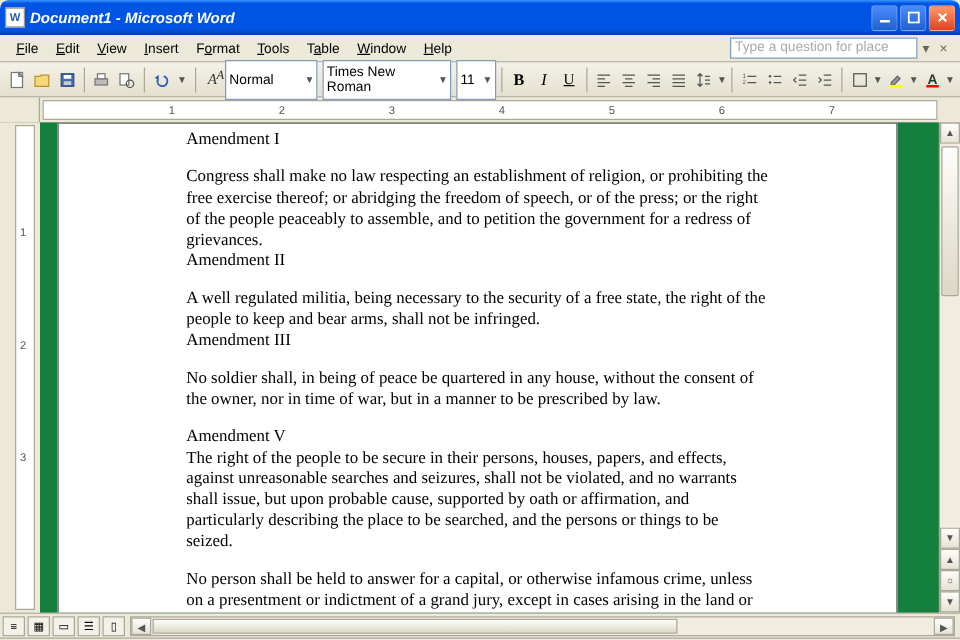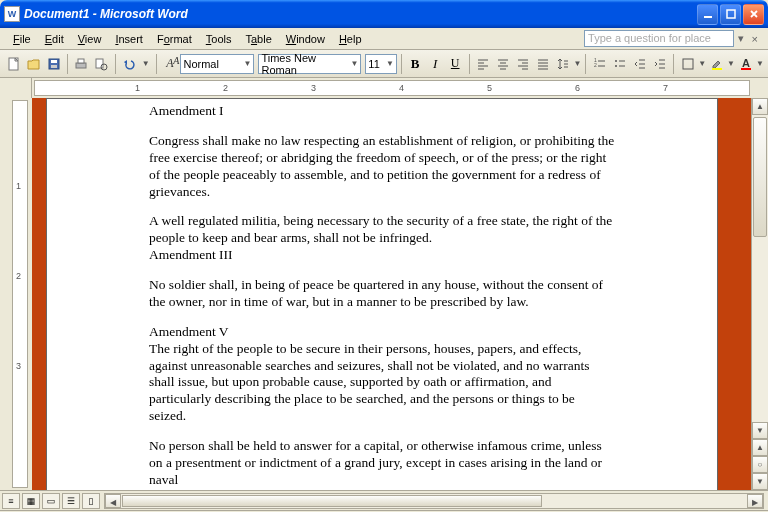--- a/index.html
+++ b/index.html
@@ -13,31 +13,31 @@
 .max { background: linear-gradient(#4a8cff,#2060d0); }
 .close { background: linear-gradient(#ff9a6a,#e04322); }
 .menubar { height: 22px; background: #ece9d8; border-bottom: 1px solid #aca899; display: flex; align-items: center; padding: 0 6px; }
 .menu-item { padding: 2px 7px; cursor: default; }
 .menu-item u { text-decoration: underline; }
 .help-box { margin-left: auto; width: 150px; height: 17px; border: 1px solid #7f9db9; background: #fff; color: #aaa; padding: 1px 3px; font-size: 11px; }
 .mb-x { padding: 0 4px; color: #666; }
 .toolbar { height: 28px; background: linear-gradient(#f4f2e8,#e4e0ce); border-bottom: 1px solid #aca899; display: flex; align-items: center; padding: 0 4px; gap: 1px; }
 .tb-btn { width: 22px; height: 22px; display: flex; align-items: center; justify-content: center; border: 1px solid transparent; font-size: 12px; }
 .tb-sep { width: 1px; height: 20px; background: #aca899; margin: 0 3px; }
-.tb-combo { height: 20px; border: 1px solid #7f9db9; background: #fff; font-size: 11px; padding: 0 2px; display: flex; align-items: center; }
+.tb-combo { height: 32px; border: 1px solid #7f9db9; background: #fff; font-size: 11px; padding: 0 2px; display: flex; align-items: center; }
 .tb-combo .arrow { margin-left: auto; font-size: 8px; color: #555; padding-left: 3px; }
 .ruler-area { height: 20px; background: #ece9d8; display: flex; }
 .ruler-corner { width: 32px; border-right: 1px solid #aca899; }
 .ruler { flex: 1; background: #fff; border: 1px solid #aca899; margin: 2px 18px 2px 2px; position: relative; font-size: 9px; overflow: hidden; }
 .ruler-mark { position: absolute; top: 2px; color: #555; }
 .workspace { display: flex; height: 392px; background: #808080; }
 .vruler-col { width: 32px; background: #ece9d8; display: flex; flex-direction: column; }
 .vruler { width: 16px; margin: 2px 2px 2px 12px; background: #fff; border: 1px solid #aca899; flex: 1; position: relative; font-size: 9px; }
 .vmark { position: absolute; left: 3px; color: #555; }
-.page-area { flex: 1; overflow: hidden; position: relative; background: #c2410c; }
+.page-area { flex: 1; overflow: hidden; position: relative; background: #15803d; }
 .page { position: absolute; left: 14px; top: 0; width: 672px; background: #fff; border: 1px solid #666; padding: 4px 102px 20px 102px; font-family: "Times New Roman", serif; font-size: 13.5px; line-height: 1.25; color: #000; }
 .page p { margin: 0; }
 .page .sp { height: 13px; }
 .vscroll { width: 17px; background: #ece9d8; border-left: 1px solid #aca899; display: flex; flex-direction: column; }
 .scroll-btn { height: 17px; background: linear-gradient(#fdfdfb,#e6e3d5); border: 1px solid #aca899; font-size: 8px; text-align: center; line-height: 15px; color: #555; }
 .scroll-track { flex: 1; background: #f0ede0; position: relative; }
 .thumb { position: absolute; left: 1px; right: 1px; top: 2px; height: 120px; background: linear-gradient(#fdfdfb,#dcd8c6); border: 1px solid #aca899; border-radius: 2px; }
 .hscroll-row { height: 20px; background: #ece9d8; border-top: 1px solid #aca899; display: flex; align-items: center; }
 .view-btn { width: 18px; height: 16px; border: 1px solid #aca899; margin-left: 2px; background: #f4f2e8; font-size: 9px; text-align: center; line-height: 14px; }
 .hscroll { flex: 1; height: 16px; background: #f0ede0; border: 1px solid #aca899; margin: 0 4px; position: relative; }
@@ -239,20 +239,21 @@
       <div class="vmark" style="top:80px">1</div>
       <div class="vmark" style="top:170px">2</div>
       <div class="vmark" style="top:260px">3</div>
     </div>
   </div>
   <div class="page-area">
     <div class="page">
       <p>Amendment I</p>
       <div class="sp"></div>
       <p>Congress shall make no law respecting an establishment of religion, or prohibiting the free exercise thereof; or abridging the freedom of speech, or of the press; or the right of the people peaceably to assemble, and to petition the government for a redress of grievances.</p>
+      <p>Amendment II</p>
       <div class="sp"></div>
       <p>A well regulated militia, being necessary to the security of a free state, the right of the people to keep and bear arms, shall not be infringed.</p>
       <p>Amendment III</p>
       <div class="sp"></div>
       <p>No soldier shall, in being of peace be quartered in any house, without the consent of the owner, nor in time of war, but in a manner to be prescribed by law.</p>
       <div class="sp"></div>
       <p>Amendment V</p>
       <p>The right of the people to be secure in their persons, houses, papers, and effects, against unreasonable searches and seizures, shall not be violated, and no warrants shall issue, but upon probable cause, supported by oath or affirmation, and particularly describing the place to be searched, and the persons or things to be seized.</p>
       <div class="sp"></div>
       <p>No person shall be held to answer for a capital, or otherwise infamous crime, unless on a presentment or indictment of a grand jury, except in cases arising in the land or naval</p>

